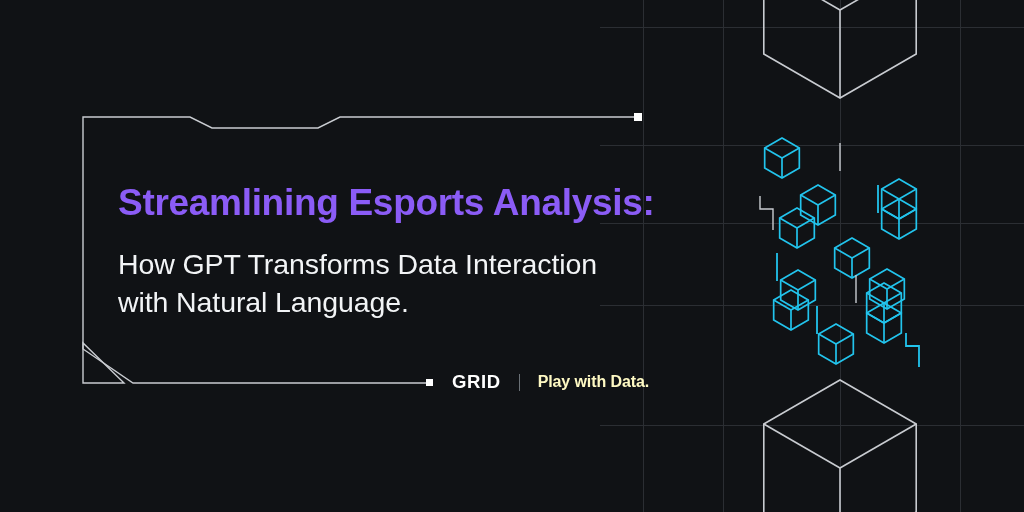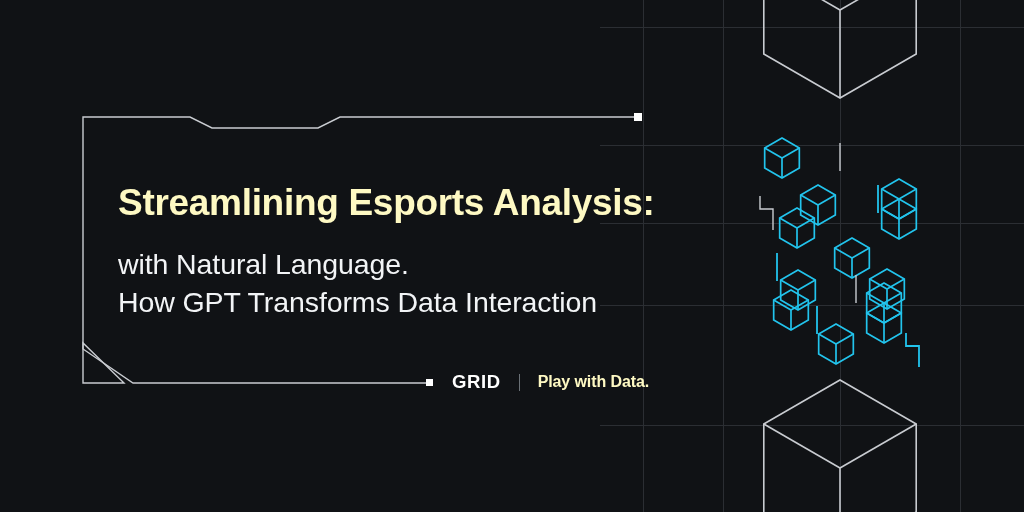--- a/index.html
+++ b/index.html
@@ -32,21 +32,21 @@
     left:118px; top:182px;
     width:545px;
   }
   .headline{
     margin:0;
     font-family:"Liberation Sans", sans-serif;
     font-weight:bold;
     font-size:37px;
     line-height:1.12;
     letter-spacing:-0.3px;
-    color:#fef9c3;
+    color:#8b5cf6;
     white-space:nowrap;
   }
   .subhead{
     margin:0;
     padding-top:23px;
     font-family:"Liberation Sans", sans-serif;
     font-weight:400;
     font-size:28.5px;
     line-height:1.32;
     letter-spacing:-0.1px;
@@ -182,22 +182,22 @@
       <path d="M 83 343 L 83 383 L 124 383 Z" fill="none" stroke="#c9ccd1" stroke-width="1.4"></path>
 
       <rect x="634" y="113" width="8" height="8" fill="#ffffff"></rect>
       <rect x="426" y="379" width="7" height="7" fill="#ffffff"></rect>
     </svg>
   </div>
 
   <div class="copy">
     <h1 class="headline">Streamlining Esports Analysis:</h1>
     <p class="subhead">
+      <span class="ln">How GPT Transforms Data Interaction</span>
       <span class="ln">with Natural Language.</span>
-      <span class="ln">How GPT Transforms Data Interaction</span>
     </p>
   </div>
 
   <div class="logo">
     <span class="logo-word">GRID</span>
     <span class="logo-div"></span>
     <span class="logo-tag">Play with Data.</span>
   </div>
 
 </div>

